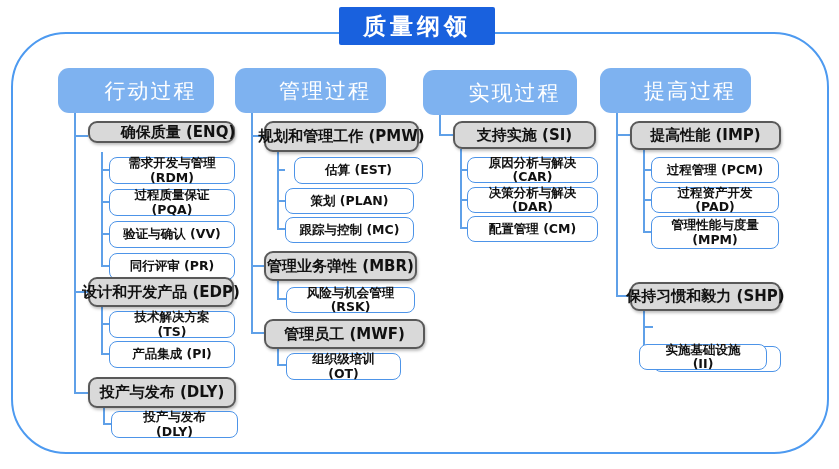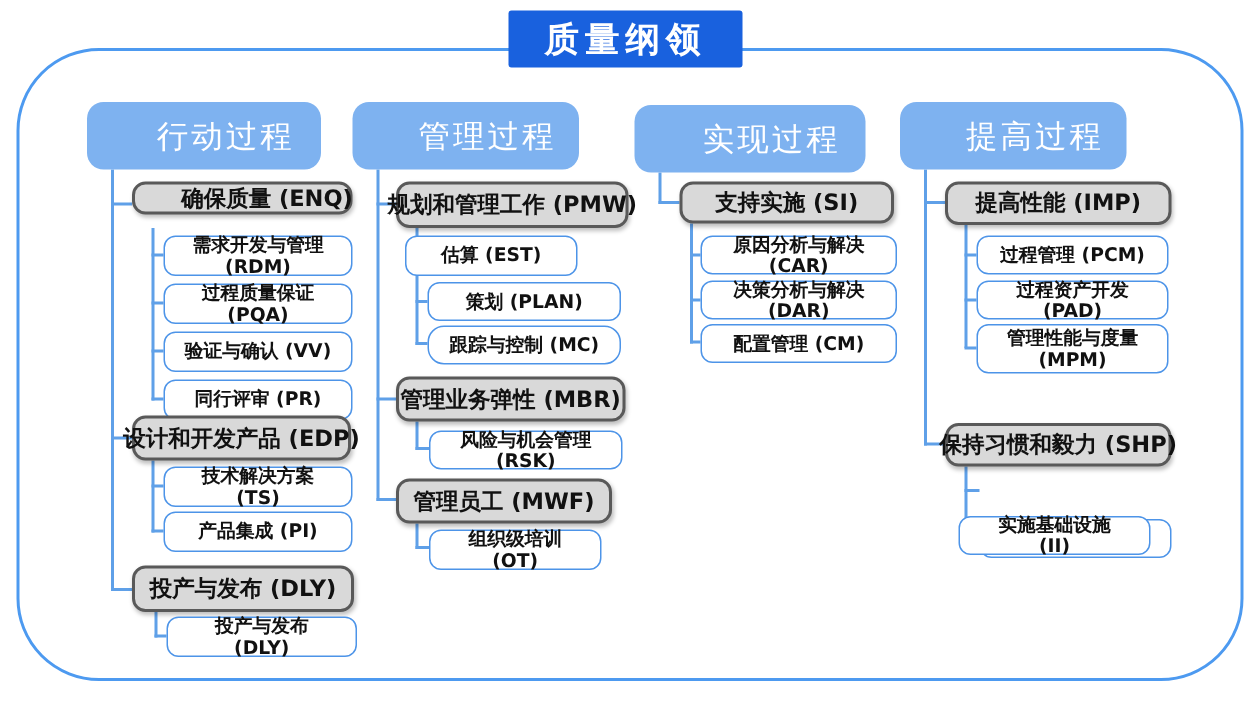--- a/index.html
+++ b/index.html
@@ -78,30 +78,30 @@
 <div class="vline" style="left:251px;top:113px;height:221px;"></div>
 <div class="hline" style="left:251px;top:135px;width:13px;"></div>
 <div class="hline" style="left:251px;top:265px;width:13px;"></div>
 <div class="hline" style="left:251px;top:332px;width:13px;"></div>
 
 <div class="grp" style="left:264px;top:121px;width:155px;height:31px;">规划和管理工作 (PMW)</div>
 <div class="vline" style="left:277px;top:152px;height:78px;"></div>
 <div class="hline" style="left:277px;top:169px;width:8px;"></div>
 <div class="hline" style="left:277px;top:200px;width:8px;"></div>
 <div class="hline" style="left:277px;top:228px;width:8px;"></div>
-<div class="leaf" style="left:270px;top:157px;width:115px;height:27px;text-align:center;">估算 (EST)</div>
+<div class="leaf" style="left:294px;top:157px;width:129px;height:27px;text-align:center;">估算 (EST)</div>
 <div class="leaf" style="left:285px;top:188px;width:129px;height:26px;">策划 (PLAN)</div>
-<div class="leaf" style="left:285px;top:217px;width:129px;height:26px;border-radius:11px;">跟踪与控制 (MC)</div>
+<div class="leaf" style="left:285px;top:217px;width:129px;height:26px;">跟踪与控制 (MC)</div>
 
 <div class="grp" style="left:264px;top:251px;width:153px;height:30px;">管理业务弹性 (MBR)</div>
 <div class="vline" style="left:277px;top:281px;height:19px;"></div>
 <div class="hline" style="left:277px;top:298px;width:9px;"></div>
 <div class="leaf" style="left:286px;top:287px;width:129px;height:26px;">风险与机会管理 (RSK)</div>
 
-<div class="grp" style="left:264px;top:319px;width:144px;height:30px;">管理员工 (MWF)</div>
+<div class="grp" style="left:264px;top:319px;width:161px;height:30px;">管理员工 (MWF)</div>
 <div class="vline" style="left:277px;top:349px;height:17px;"></div>
 <div class="hline" style="left:277px;top:364px;width:9px;"></div>
 <div class="leaf" style="left:286px;top:353px;width:115px;height:27px;">组织级培训 (OT)</div>
 
 <div class="hdr" style="left:423px;top:70px;width:125px;height:45px;">实现过程</div>
 <div class="vline" style="left:439px;top:115px;height:21px;"></div>
 <div class="hline" style="left:439px;top:134px;width:14px;"></div>
 
 <div class="grp" style="left:453px;top:121px;width:143px;height:28px;">支持实施 (SI)</div>
 <div class="vline" style="left:460px;top:149px;height:80px;"></div>

